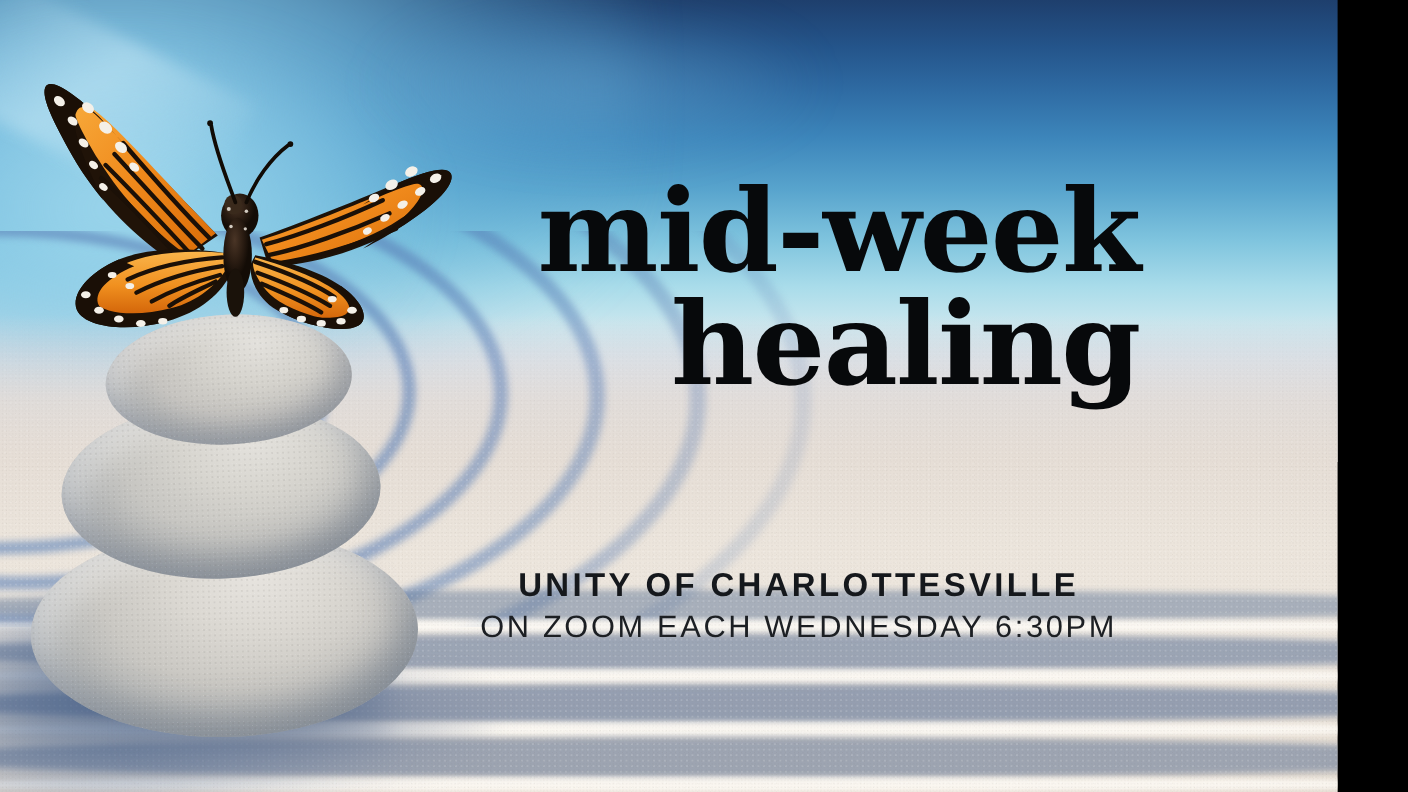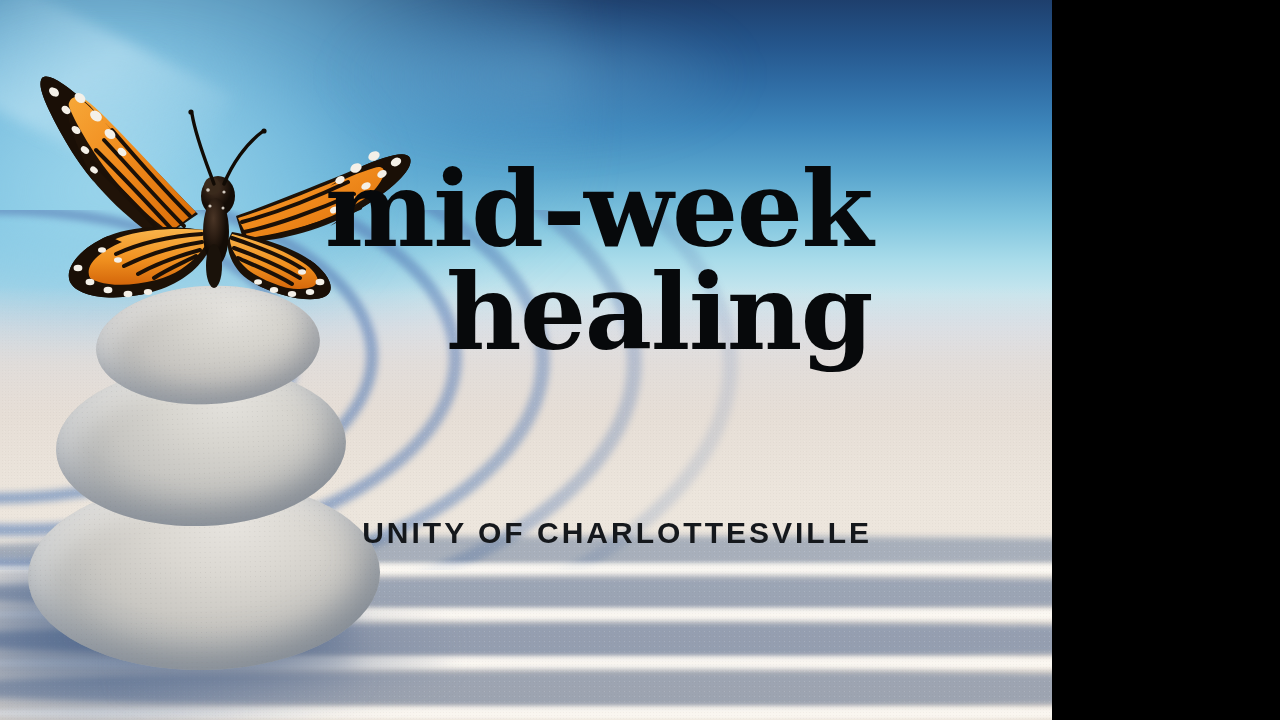--- a/index.html
+++ b/index.html
@@ -6,21 +6,21 @@
   html, body {
     margin: 0; padding: 0;
     width: 1280px; height: 720px;
     overflow: hidden;
     background: #000;
   }
   * { box-sizing: border-box; }
 
   .poster {
     position: relative;
-    width: 1052px;
+    width: 1216px;
     height: 720px;
     overflow: hidden;
     font-family: "Liberation Sans", sans-serif;
   }
 
   
   .sky {
     position: absolute;
     left: 0; top: 0;
     width: 1280px; height: 420px;
@@ -249,21 +249,21 @@
     margin: 0;
     text-align: right;
   }
   .title .line { display: block; white-space: nowrap; }
 
   .subtitle-block {
     position: absolute;
     right: 180px;
     top: 514px;
     width: 620px;
-    text-align: right;
+    text-align: center;
   }
   .sub-main {
     font-family: "Liberation Sans", sans-serif;
     font-weight: 700;
     font-size: 30px;
     letter-spacing: 3.0px;
     color: #15181c;
     line-height: 38px;
     white-space: nowrap;
   }
@@ -471,15 +471,16 @@
 
   <div class="text-block">
     <h1 class="title">
       <span class="line">mid-week</span>
       <span class="line">healing</span>
     </h1>
   </div>
 
   <div class="subtitle-block">
     <div class="sub-main">UNITY OF CHARLOTTESVILLE</div>
+    <div class="sub-line">ON ZOOM EACH WEDNESDAY 6:30PM</div>
   </div>
 
 </div>
 
 </body></html>

